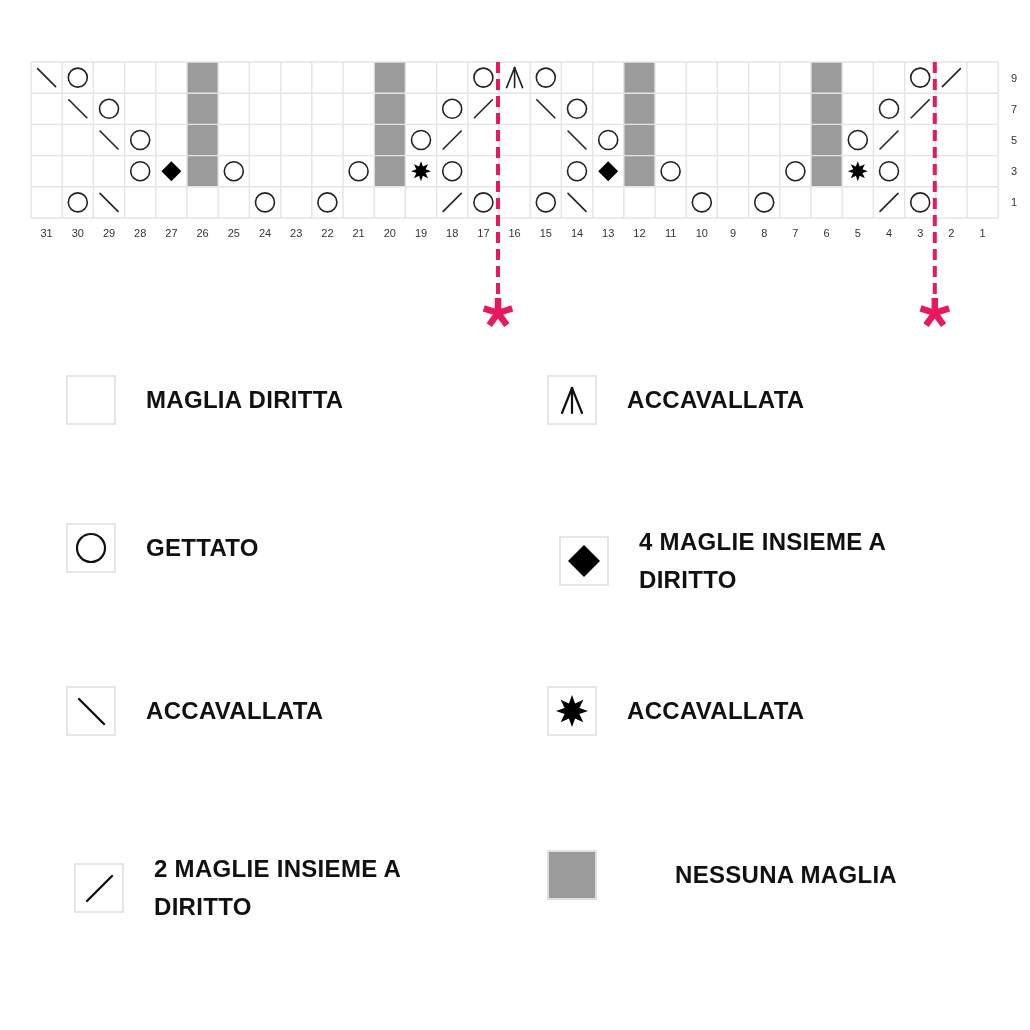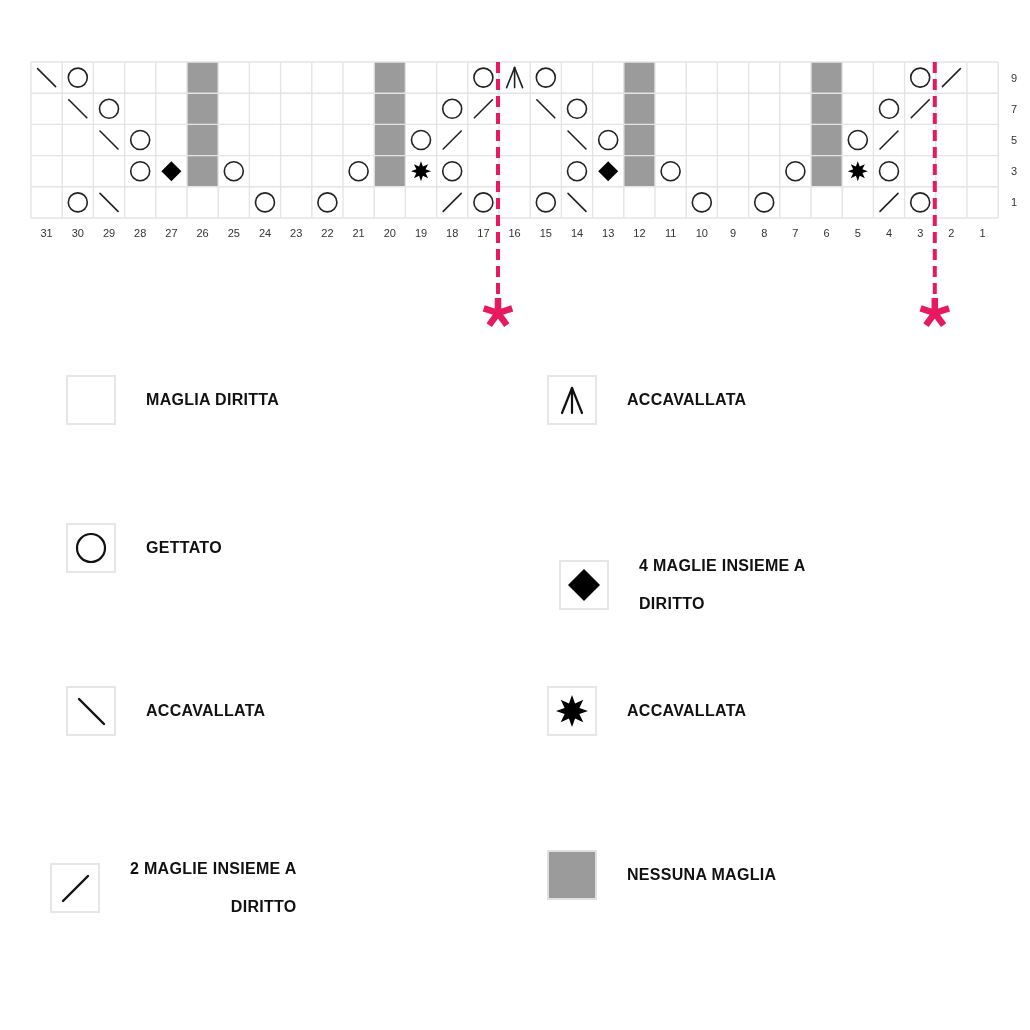--- a/index.html
+++ b/index.html
@@ -7,21 +7,21 @@
            font-family: "Liberation Sans", "DejaVu Sans", sans-serif; color: #111; }
 
     #chart { position: absolute; left: 0; top: 0; width: 1030px; height: 340px; }
     #chart-svg { position: absolute; left: 0; top: 0; }
 
     .legend { position: absolute; left: 0; top: 0; width: 1030px; height: 1030px; pointer-events: none; }
     .legend-item { position: absolute; display: flex; align-items: center; }
     .legend-swatch { width: 50px; height: 50px; box-sizing: border-box; border: 2px solid #e6e6e6;
                      background: #fff; display: flex; align-items: center; justify-content: center; flex: 0 0 auto; }
     .legend-swatch.grey { background: #9b9b9b; border-color: #e0e0e0; }
-    .legend-label { margin-left: 30px; font-weight: bold; font-size: 16px; line-height: 38px;
+    .legend-label { margin-left: 30px; font-weight: bold; font-size: 24px; line-height: 38px;
                     letter-spacing: 0.3px; color: #111; }
   </style>
 </head>
 <body>
 
 <div id="chart">
   <svg id="chart-svg" width="1030" height="340" xmlns="http://www.w3.org/2000/svg">
       <rect x="31" y="62" width="31.2" height="31.2" fill="#ffffff"></rect>
       <rect x="62.2" y="62" width="31.2" height="31.2" fill="#ffffff"></rect>
       <rect x="93.4" y="62" width="31.2" height="31.2" fill="#ffffff"></rect>
@@ -349,21 +349,21 @@
     <div class="legend-swatch">
       <svg width="40" height="40">
           <line x1="8" y1="8" x2="33" y2="33" stroke="#111" stroke-width="2.4" stroke-linecap="round"></line>
         </svg>
     </div>
     <div class="legend-label">
       <div>ACCAVALLATA</div>
     </div>
   </div>
 
-  <div class="legend-item" style="left:50px; top:850px;text-align:right;">
+  <div class="legend-item" style="left:74px; top:850px;">
     <div class="legend-swatch">
       <svg width="40" height="40">
           <line x1="8" y1="33" x2="33" y2="8" stroke="#111" stroke-width="2.4" stroke-linecap="round"></line>
         </svg>
     </div>
     <div class="legend-label">
       <div>2 MAGLIE INSIEME A</div>
       <div>DIRITTO</div>
     </div>
   </div>
@@ -374,21 +374,21 @@
         <line x1="20" y1="8" x2="20" y2="33" stroke="#111" stroke-width="2.2" stroke-linecap="round"></line>
         <line x1="20" y1="8" x2="10" y2="33" stroke="#111" stroke-width="2.2" stroke-linecap="round"></line>
         <line x1="20" y1="8" x2="30" y2="33" stroke="#111" stroke-width="2.2" stroke-linecap="round"></line>
       </svg>
     </div>
     <div class="legend-label">
       <div>ACCAVALLATA</div>
     </div>
   </div>
 
-  <div class="legend-item" style="left:547px; top:547px;padding-left:12px;">
+  <div class="legend-item" style="left:547px; top:523px;padding-left:12px;">
     <div class="legend-swatch">
       <svg width="40" height="40">
           <polygon points="20,4 36,20 20,36 4,20" fill="#000"></polygon>
         </svg>
     </div>
     <div class="legend-label">
       <div>4 MAGLIE INSIEME A</div>
       <div>DIRITTO</div>
     </div>
   </div>
@@ -397,19 +397,19 @@
     <div class="legend-swatch">
       <svg width="40" height="40" id="legend-star">
           <polygon points="20.00,4.00 23.06,12.61 31.31,8.69 27.39,16.94 36.00,20.00 27.39,23.06 31.31,31.31 23.06,27.39 20.00,36.00 16.94,27.39 8.69,31.31 12.61,23.06 4.00,20.00 12.61,16.94 8.69,8.69 16.94,12.61" fill="#000"></polygon>
         </svg>
     </div>
     <div class="legend-label">
       <div>ACCAVALLATA</div>
     </div>
   </div>
 
-  <div class="legend-item" style="left:547px; top:850px;">
+  <div class="legend-item" style="left:547px; top:850px;gap:48px;">
     <div class="legend-swatch grey"></div>
     <div class="legend-label">
       <div>NESSUNA MAGLIA</div>
     </div>
   </div>
 </div>
 
 </body></html>

